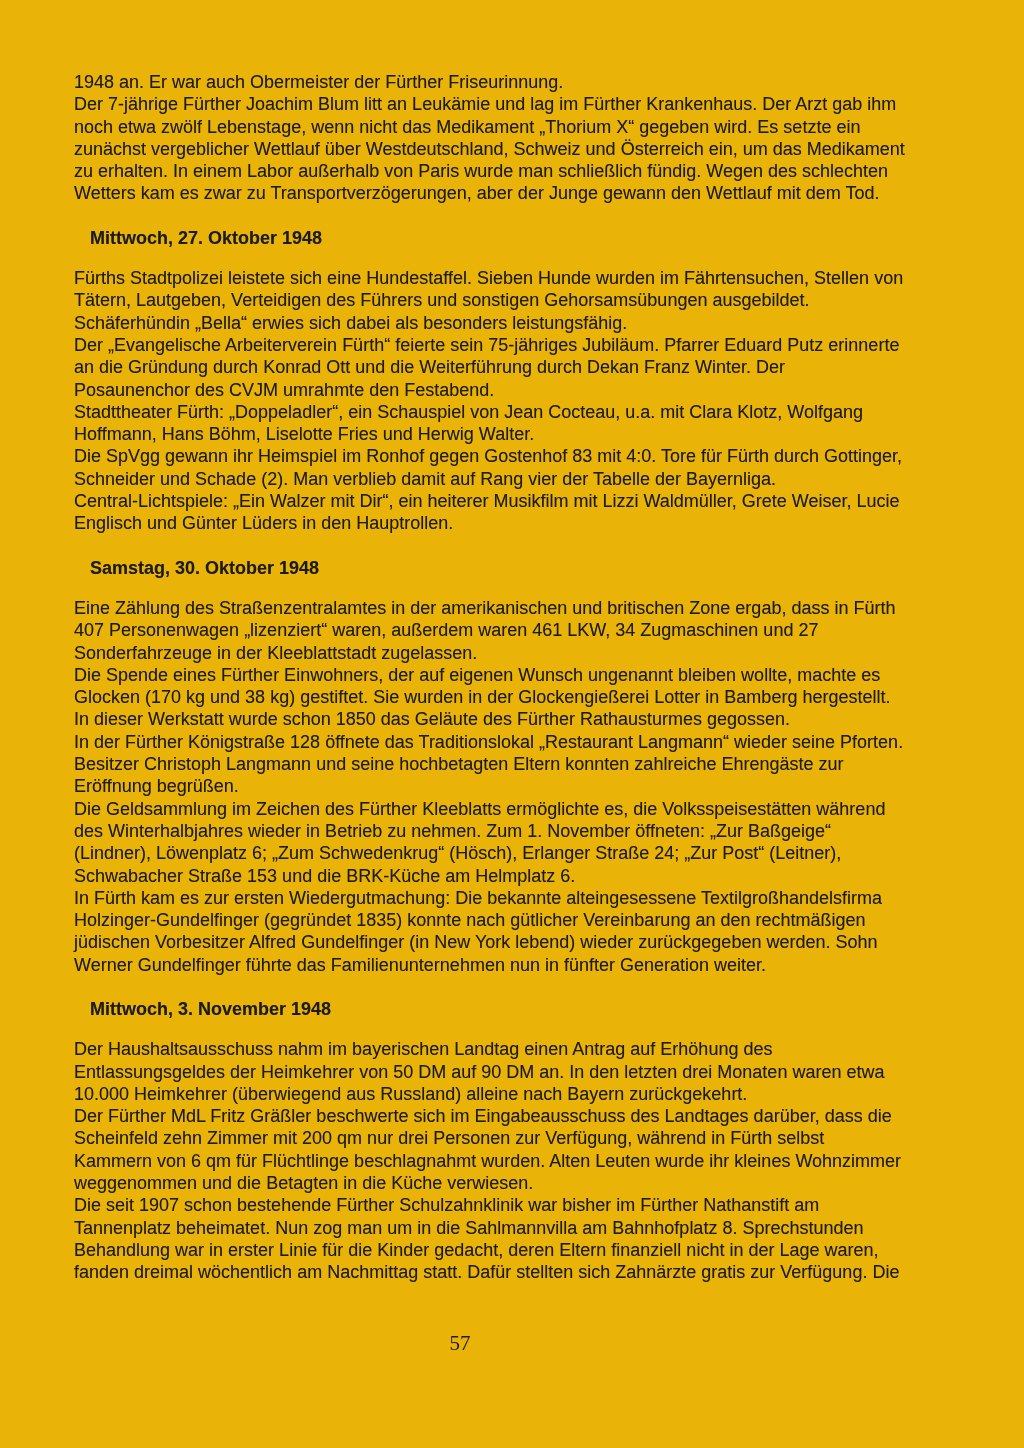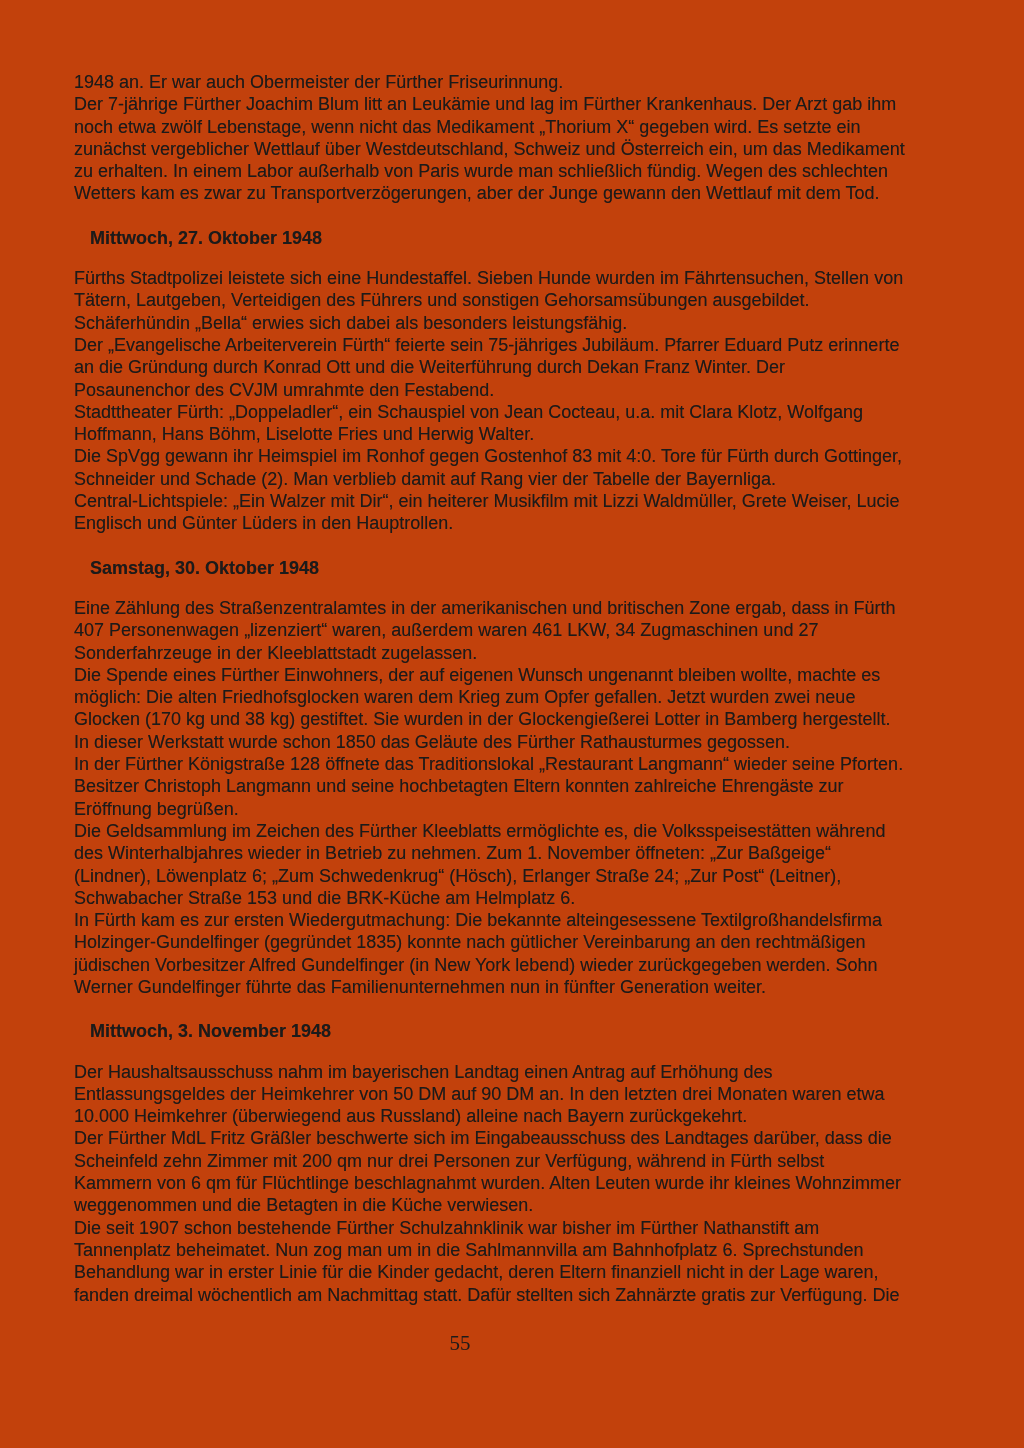--- a/index.html
+++ b/index.html
@@ -4,21 +4,21 @@
 <style>
   html, body {
     margin: 0;
     padding: 0;
     background: #ffffff;
   }
   .page {
     position: relative;
     width: 1024px;
     height: 1448px;
-    background: #c2410c;
+    background: #eab308;
     overflow: hidden;
     font-family: "Liberation Sans", sans-serif;
     color: #1b1b1b;
   }
   .textblock {
     position: absolute;
     left: 74px;
     top: 71px;
     width: 895px;
     font-size: 18px;
@@ -75,21 +75,20 @@
         <div class="line">Schneider und Schade (2). Man verblieb damit auf Rang vier der Tabelle der Bayernliga.</div>
         <div class="line">Central-Lichtspiele: „Ein Walzer mit Dir“, ein heiterer Musikfilm mit Lizzi Waldmüller, Grete Weiser, Lucie</div>
         <div class="line">Englisch und Günter Lüders in den Hauptrollen.</div>
       </div>
       <div class="heading">Samstag, 30. Oktober 1948</div>
       <div class="paragraph">
         <div class="line">Eine Zählung des Straßenzentralamtes in der amerikanischen und britischen Zone ergab, dass in Fürth</div>
         <div class="line">407 Personenwagen „lizenziert“ waren, außerdem waren 461 LKW, 34 Zugmaschinen und 27</div>
         <div class="line">Sonderfahrzeuge in der Kleeblattstadt zugelassen.</div>
         <div class="line">Die Spende eines Fürther Einwohners, der auf eigenen Wunsch ungenannt bleiben wollte, machte es</div>
-        <div class="line">möglich: Die alten Friedhofsglocken waren dem Krieg zum Opfer gefallen. Jetzt wurden zwei neue</div>
         <div class="line">Glocken (170 kg und 38 kg) gestiftet. Sie wurden in der Glockengießerei Lotter in Bamberg hergestellt.</div>
         <div class="line">In dieser Werkstatt wurde schon 1850 das Geläute des Fürther Rathausturmes gegossen.</div>
         <div class="line">In der Fürther Königstraße 128 öffnete das Traditionslokal „Restaurant Langmann“ wieder seine Pforten.</div>
         <div class="line">Besitzer Christoph Langmann und seine hochbetagten Eltern konnten zahlreiche Ehrengäste zur</div>
         <div class="line">Eröffnung begrüßen.</div>
         <div class="line">Die Geldsammlung im Zeichen des Fürther Kleeblatts ermöglichte es, die Volksspeisestätten während</div>
         <div class="line">des Winterhalbjahres wieder in Betrieb zu nehmen. Zum 1. November öffneten: „Zur Baßgeige“</div>
         <div class="line">(Lindner), Löwenplatz 6; „Zum Schwedenkrug“ (Hösch), Erlanger Straße 24; „Zur Post“ (Leitner),</div>
         <div class="line">Schwabacher Straße 153 und die BRK-Küche am Helmplatz 6.</div>
         <div class="line">In Fürth kam es zur ersten Wiedergutmachung: Die bekannte alteingesessene Textilgroßhandelsfirma</div>
@@ -100,19 +99,19 @@
       <div class="heading">Mittwoch, 3. November 1948</div>
       <div class="paragraph">
         <div class="line">Der Haushaltsausschuss nahm im bayerischen Landtag einen Antrag auf Erhöhung des</div>
         <div class="line">Entlassungsgeldes der Heimkehrer von 50 DM auf 90 DM an. In den letzten drei Monaten waren etwa</div>
         <div class="line">10.000 Heimkehrer (überwiegend aus Russland) alleine nach Bayern zurückgekehrt.</div>
         <div class="line">Der Fürther MdL Fritz Gräßler beschwerte sich im Eingabeausschuss des Landtages darüber, dass die</div>
         <div class="line">Scheinfeld zehn Zimmer mit 200 qm nur drei Personen zur Verfügung, während in Fürth selbst</div>
         <div class="line">Kammern von 6 qm für Flüchtlinge beschlagnahmt wurden. Alten Leuten wurde ihr kleines Wohnzimmer</div>
         <div class="line">weggenommen und die Betagten in die Küche verwiesen.</div>
         <div class="line">Die seit 1907 schon bestehende Fürther Schulzahnklinik war bisher im Fürther Nathanstift am</div>
-        <div class="line">Tannenplatz beheimatet. Nun zog man um in die Sahlmannvilla am Bahnhofplatz 6. Sprechstunden</div>
+        <div class="line">Tannenplatz beheimatet. Nun zog man um in die Sahlmannvilla am Bahnhofplatz 8. Sprechstunden</div>
         <div class="line">Behandlung war in erster Linie für die Kinder gedacht, deren Eltern finanziell nicht in der Lage waren,</div>
         <div class="line">fanden dreimal wöchentlich am Nachmittag statt. Dafür stellten sich Zahnärzte gratis zur Verfügung. Die</div>
       </div>
     </div>
-  <div class="page-number">55</div>
+  <div class="page-number">57</div>
 </div>
 
 </body></html>

